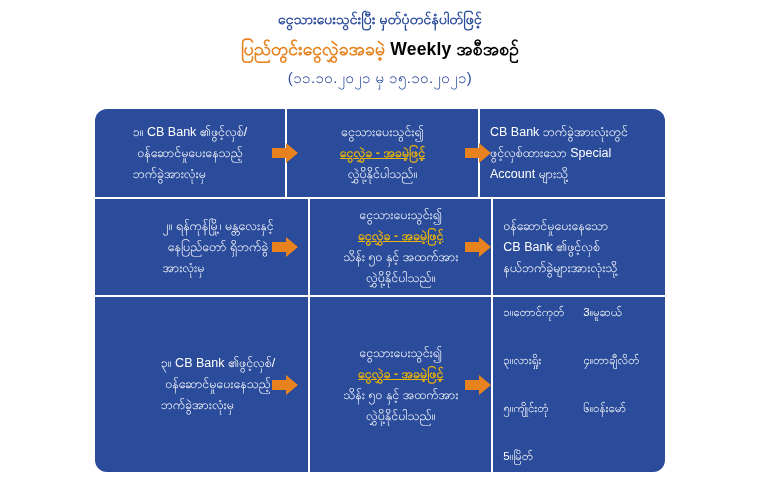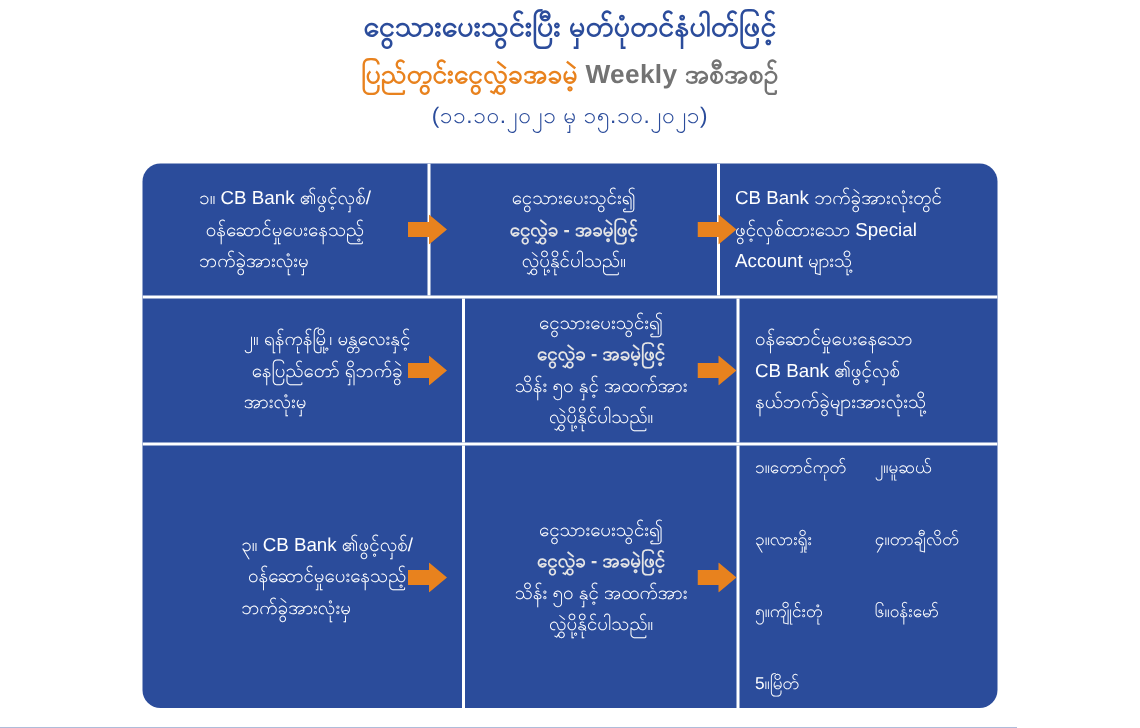--- a/index.html
+++ b/index.html
@@ -22,37 +22,37 @@
 
   
   .header {
     position: absolute;
     left: 0;
     top: 4px;
     width: 760px;
     text-align: center;
   }
   .title-line1 {
-    font-size: 19px;
+    font-size: 14px;
     font-weight: bold;
     color: #2b4c9b;
     line-height: 30px;
     letter-spacing: 0.2px;
   }
   .title-line2 {
     font-size: 17.5px;
     font-weight: bold;
     line-height: 30px;
     letter-spacing: 0.2px;
   }
   .title-line2 .orange {
     color: #e8821e;
   }
   .title-line2 .blue {
-    color: #737373;
+    color: #000000;
   }
   .title-line3 {
     font-size: 15px;
     color: #2b4c9b;
     line-height: 28px;
     font-weight: normal;
     letter-spacing: 0.4px;
   }
 
   
@@ -95,22 +95,23 @@
   .cell-c { width: 183px; }
 
   .ctext {
     font-size: 12.5px;
     line-height: 21px;
     color: #ffffff;
   }
   .ctext.center { text-align: center; }
   .ctext.left { text-align: left; width: 100%; }
   .ctext .orange {
-    color: #e5e5e5;
+    color: #eab308;
     font-weight: bold;
+    text-decoration: underline;
   }
 
   
   .col1 .ctext {
     text-align: center;
   }
   .col1 .ctext .l1 { display: block; }
   .col1 .ctext .l2 { display: block; }
   .col1 .ctext .l3 { display: block; text-align: left; }
 
@@ -247,21 +248,21 @@
       </div>
       <div class="cell cell-c col3">
         <div class="city-list">
           <div class="city-col city-col-left">
             <span class="city-item">၁။တောင်ကုတ်</span>
             <span class="city-item">၃။လားရှိုး</span>
             <span class="city-item">၅။ကျိုင်းတုံ</span>
             <span class="city-item">5။မြိတ်</span>
           </div>
           <div class="city-col city-col-right">
-            <span class="city-item">၂။မူဆယ်</span>
+            <span class="city-item">3။မူဆယ်</span>
             <span class="city-item">၄။တာချီလိတ်</span>
             <span class="city-item">၆။ဝန်းမော်</span>
           </div>
         </div>
       </div>
       <div class="arrow arrow-1">
         <svg width="26" height="20" viewBox="0 0 26 20">
             <path d="M0 5 L14 5 L14 0 L26 10 L14 20 L14 15 L0 15 Z" fill="#e8821e"></path>
           </svg>
       </div>

